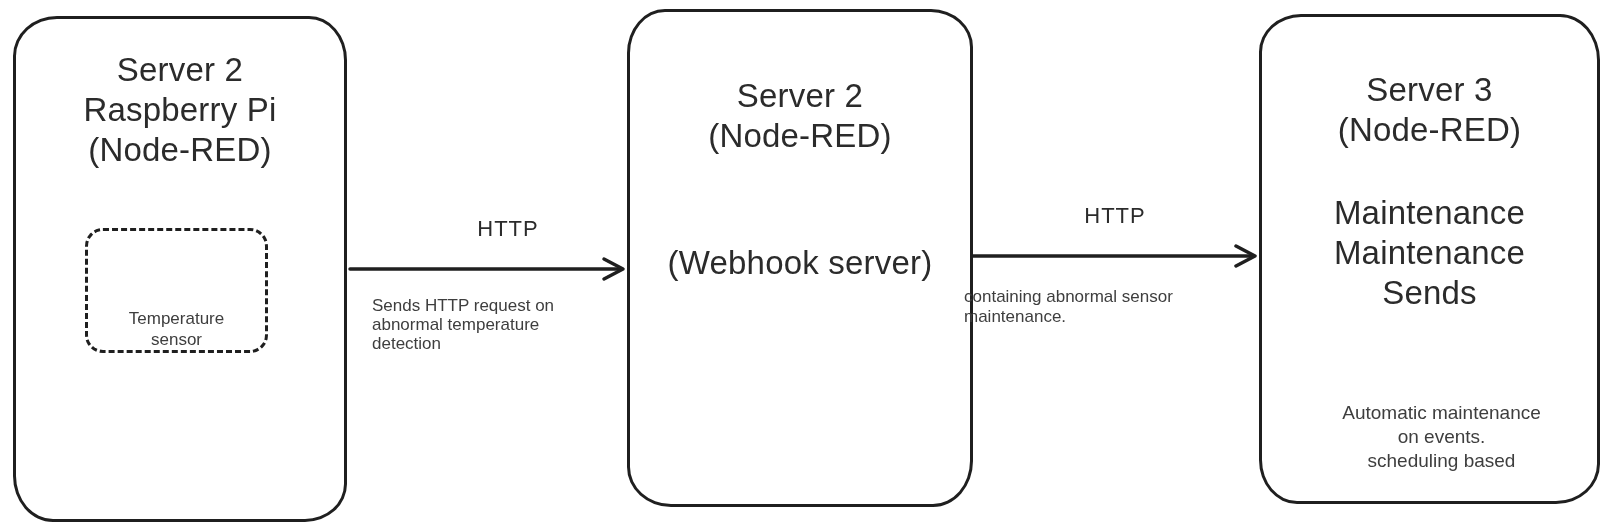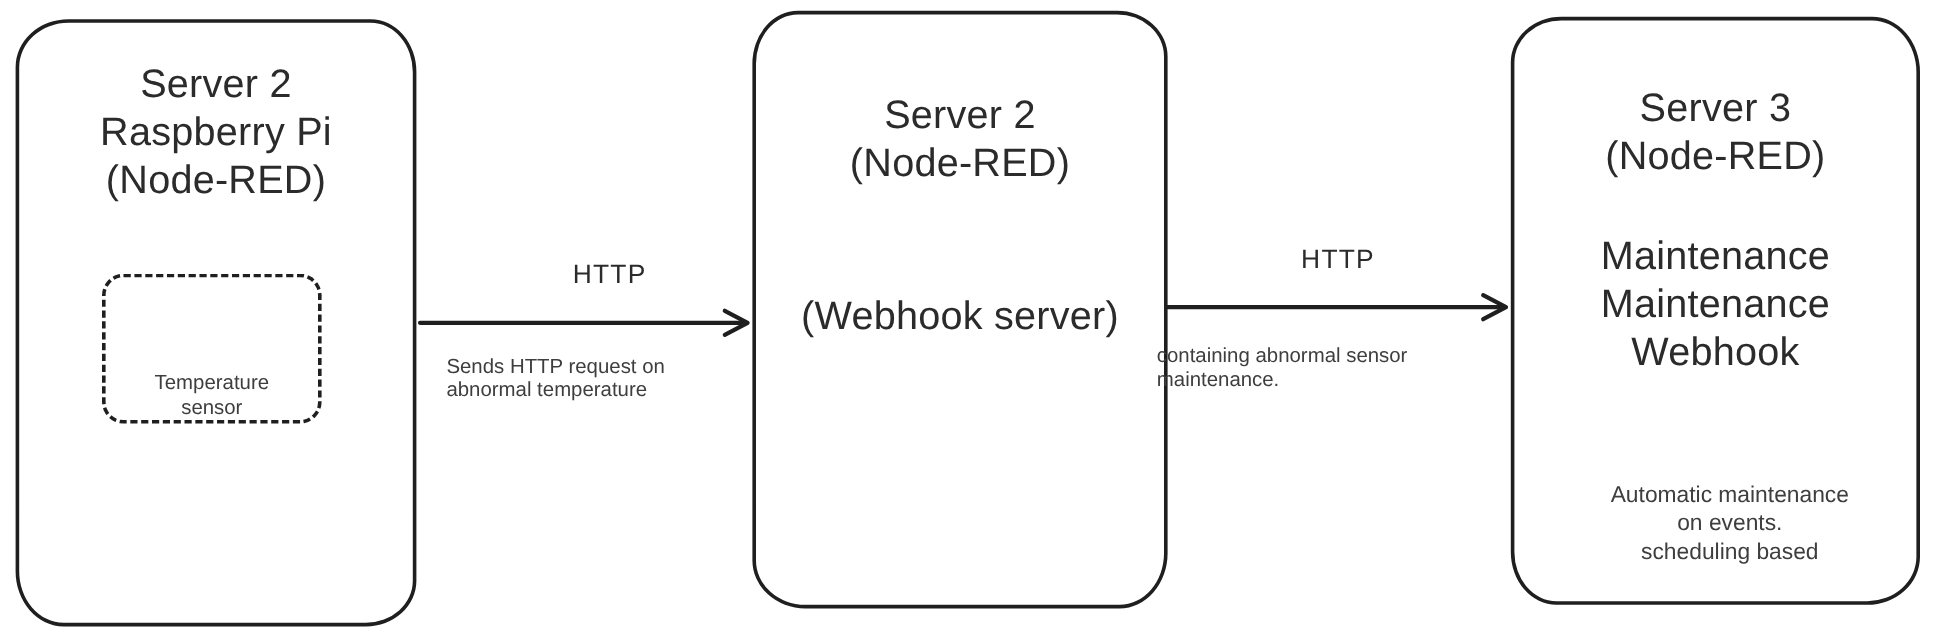--- a/index.html
+++ b/index.html
@@ -97,20 +97,21 @@
     <div class="sensor">
       <div>Temperature</div>
       <div>sensor</div>
     </div>
   </div>
 
   <div class="protocol-label protocol-1">HTTP</div>
   <div class="arrow-desc arrow-desc-1">
     <div>Sends HTTP request on</div>
     <div>abnormal temperature</div>
+    <div>detection</div>
   </div>
 
   <div class="node node-2">
     <div class="node-title">
       <div>Server 2</div>
       <div>(Node-RED)</div>
     </div>
     <div class="node-subtitle">(Webhook server)</div>
   </div>
 
@@ -121,21 +122,21 @@
   </div>
 
   <div class="node node-3">
     <div class="node-title">
       <div>Server 3</div>
       <div>(Node-RED)</div>
     </div>
     <div class="node-subtitle">
       <div>Maintenance</div>
       <div>Maintenance</div>
-      <div>Webhook</div>
+      <div>Sends</div>
     </div>
     <div class="node-note">
       <div>Automatic maintenance</div>
       <div>on events.</div>
       <div>scheduling based</div>
     </div>
   </div>
 
 </div>
 

